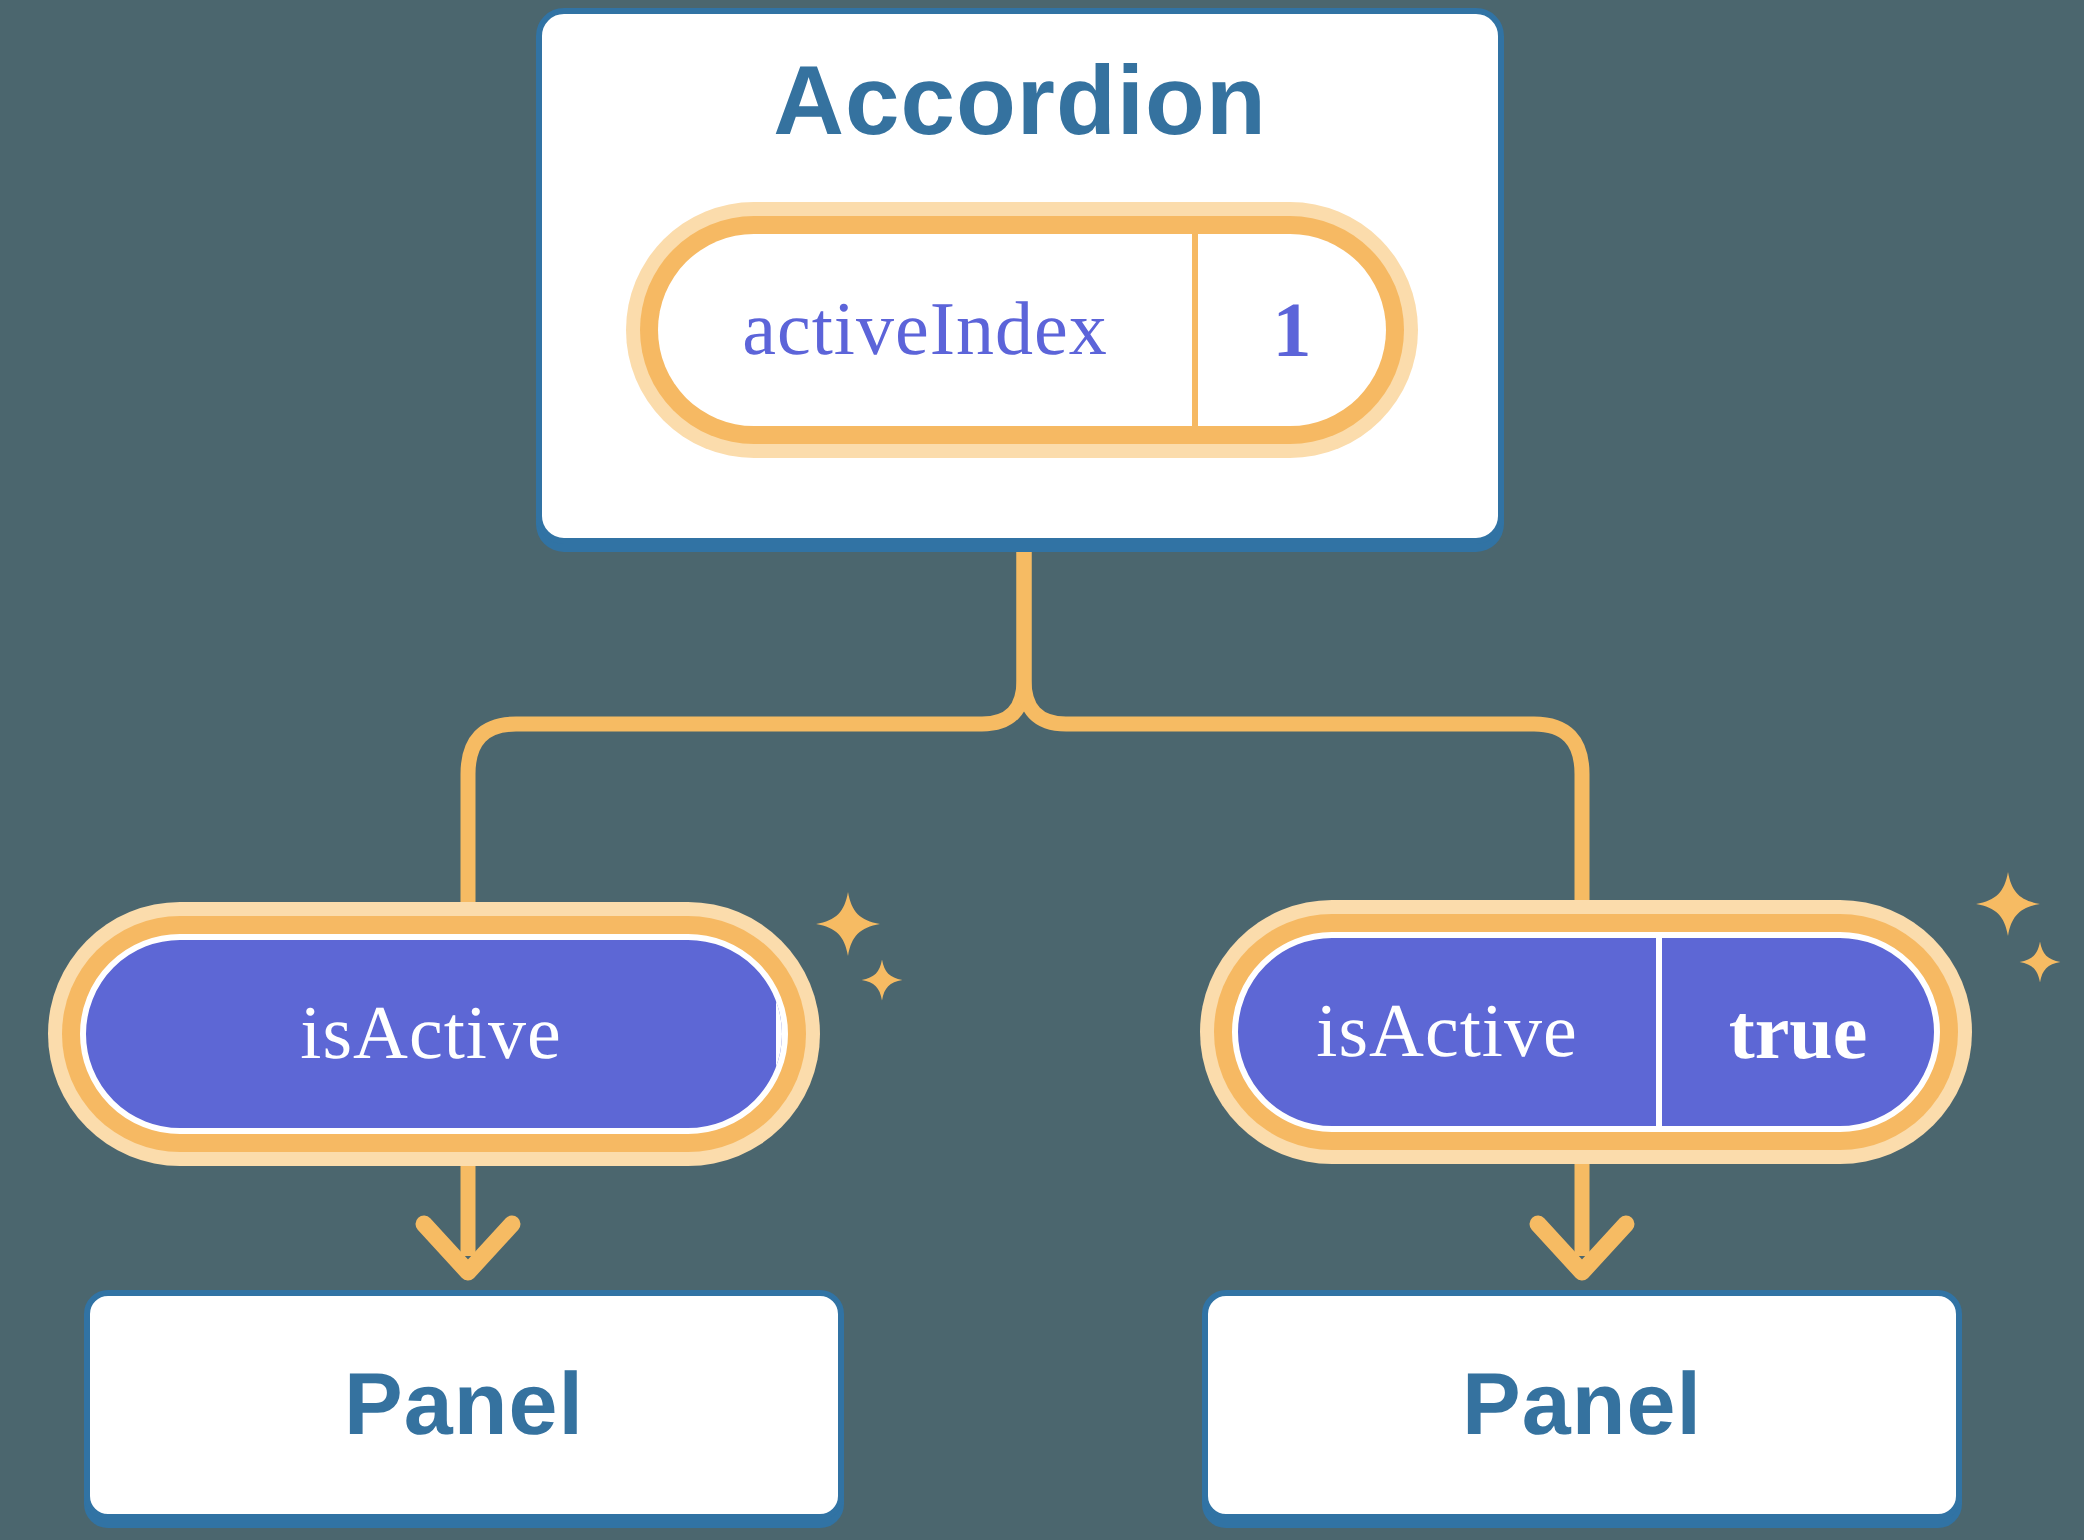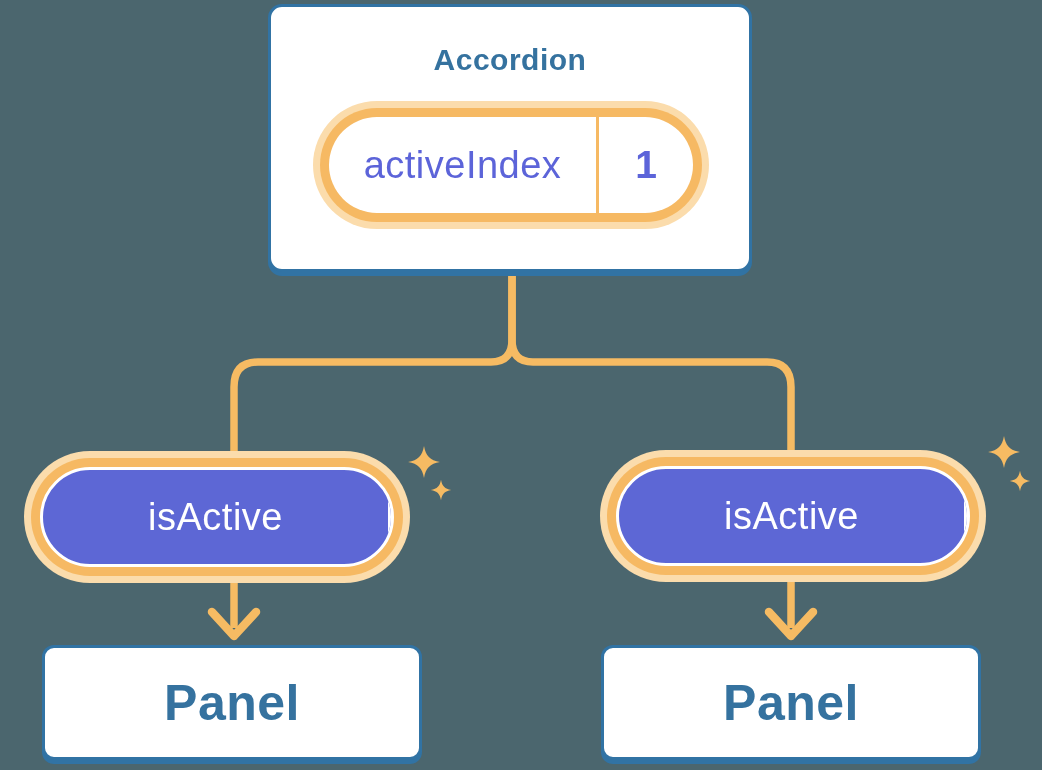--- a/index.html
+++ b/index.html
@@ -39,34 +39,35 @@
     border:3px solid var(--card-border);
     border-radius:14px;
     box-shadow:0 4px 0 var(--card-border);
     z-index:2;
   }
   .accordion-card{
     left:268px;top:4px;
     width:484px;height:268px;
   }
   .card-title{
-    margin-top:36px;
+    margin-top:16px;
     text-align:center;
-    font-size:30px;
+    font-size:49px;
     font-weight:600;
     letter-spacing:0.5px;
     color:var(--heading-text);
   }
   .pill-glow{
     position:absolute;
     box-sizing:border-box;
     background:var(--pill-glow);
     border-radius:999px;
     padding:7px;
     z-index:2;
+    font-family:Liberation Serif, serif;
   }
   .pill-ring{
     box-sizing:border-box;
     width:100%;height:100%;
     background:var(--pill-ring-orange);
     border-radius:999px;
     padding:9px;
   }
   .pill-inner{
     box-sizing:border-box;
@@ -124,21 +125,21 @@
   .prop-pill-right .pill-value{ color:var(--white); }
   .prop-pill-left .pill-divider,
   .prop-pill-right .pill-divider{ background:var(--white); }
   .prop-pill-left .pill-value{ width:145px; }
   .prop-pill-right .pill-value{ width:136px; }
   .panel-card{
     width:380px;height:115px;
     display:flex;
     align-items:center;
     justify-content:center;
-    font-size:50px;
+    font-size:44px;
     font-weight:600;
     letter-spacing:0.5px;
     color:var(--heading-text);
     border-radius:12px;
   }
   .panel-left{ left:42px;top:645px; }
   .panel-right{ left:601px;top:645px; }
 </style>
 </head>
 <body>
@@ -190,20 +191,21 @@
         <div class="pill-divider"></div>
       </div>
     </div>
   </div>
 
   <div class="pill-glow prop-pill-right">
     <div class="pill-ring">
       <div class="pill-inner purple">
         <div class="pill-label">isActive</div>
         <div class="pill-divider"></div>
+        <div class="pill-value">true</div>
       </div>
     </div>
   </div>
 
   <div class="card panel-card panel-left">
     <span>Panel</span>
   </div>
   <div class="card panel-card panel-right">
     <span>Panel</span>
   </div>

